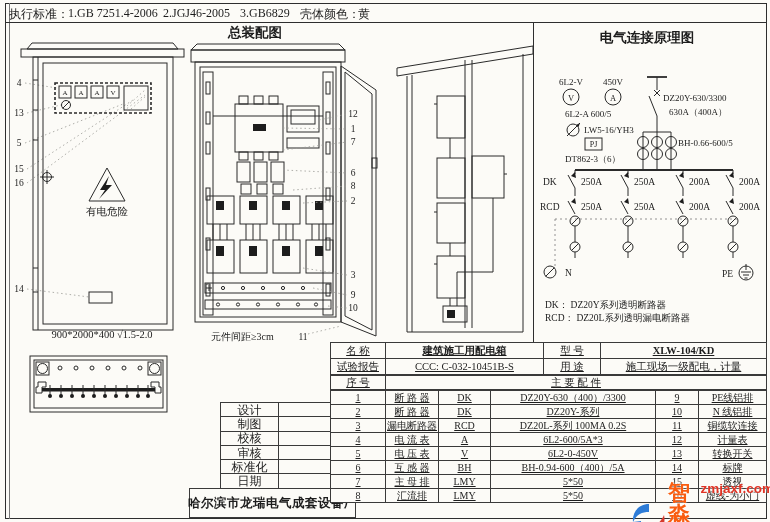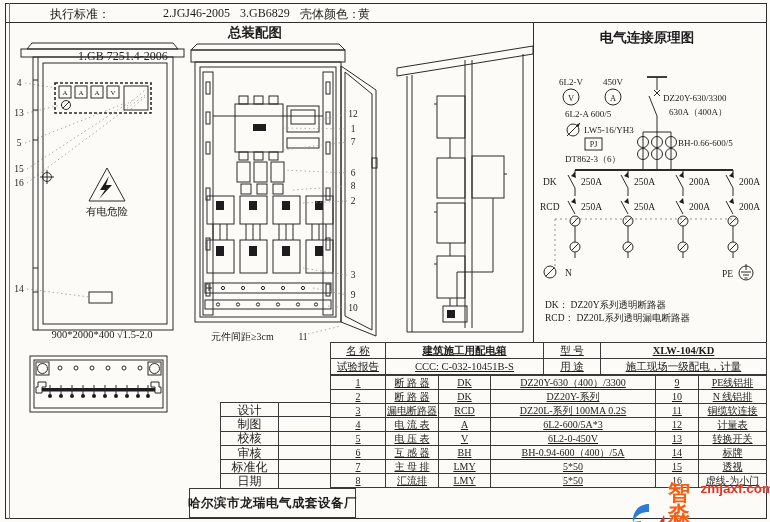--- a/index.html
+++ b/index.html
@@ -40,22 +40,22 @@
   .wm-site{font-size:13.5px;font-weight:bold;color:#e03324;
            font-family:"Liberation Sans",sans-serif;text-shadow:0 0 2px #fff;}
 </style>
 </head>
 <body>
 
 <div class="page">
   <div class="frame"></div>
   <div class="frame-inner"></div>
 
-  <span class="hdr" style="left:25px;padding-left:25px;">执行标准：</span>
-  <span class="hdr" style="left:78px;margin-top:43px;">1.GB 7251.4-2006</span>
+  <span class="hdr" style="left:9px;">执行标准：</span>
+  <span class="hdr" style="left:68px;">1.GB 7251.4-2006</span>
   <span class="hdr" style="left:163px;">2.JGJ46-2005</span>
   <span class="hdr" style="left:240px;">3.GB6829</span>
   <span class="hdr" style="left:300px;">壳体颜色：</span>
   <span class="hdr" style="left:358px;">黄</span>
   <div class="hline" style="left:5px;top:22px;width:762px;"></div>
   <div class="vline" style="left:533px;top:22px;height:320px;"></div>
 
   <div class="abs title-cn" style="left:180px;top:24px;width:150px;">总装配图</div>
 
   <svg class="abs" style="left:5px;top:40px;" width="178" height="300" viewBox="0 0 178 300">
@@ -532,20 +532,32 @@
         <td class="bold">XLW-104/KD</td>
       </tr>
       <tr>
         <td>试验报告</td>
         <td>CCC: C-032-10451B-S</td>
         <td>用    途</td>
         <td>施工现场一级配电，计量</td>
       </tr>
     </tbody>
       </table>
+    <table class="spec">
+      <colgroup>
+          <col style="width:55px">
+          <col style="width:381px">
+        </colgroup>
+      <tbody>
+          <tr style="height:14px;">
+        <td>序    号</td>
+        <td>主  要  配  件</td>
+      </tr>
+    </tbody>
+      </table>
     <table class="spec parts">
       <colgroup>
           <col style="width:55px">
           <col style="width:53px">
           <col style="width:52px">
           <col style="width:165px">
           <col style="width:43px">
           <col style="width:68px">
         </colgroup>
       <tbody>

